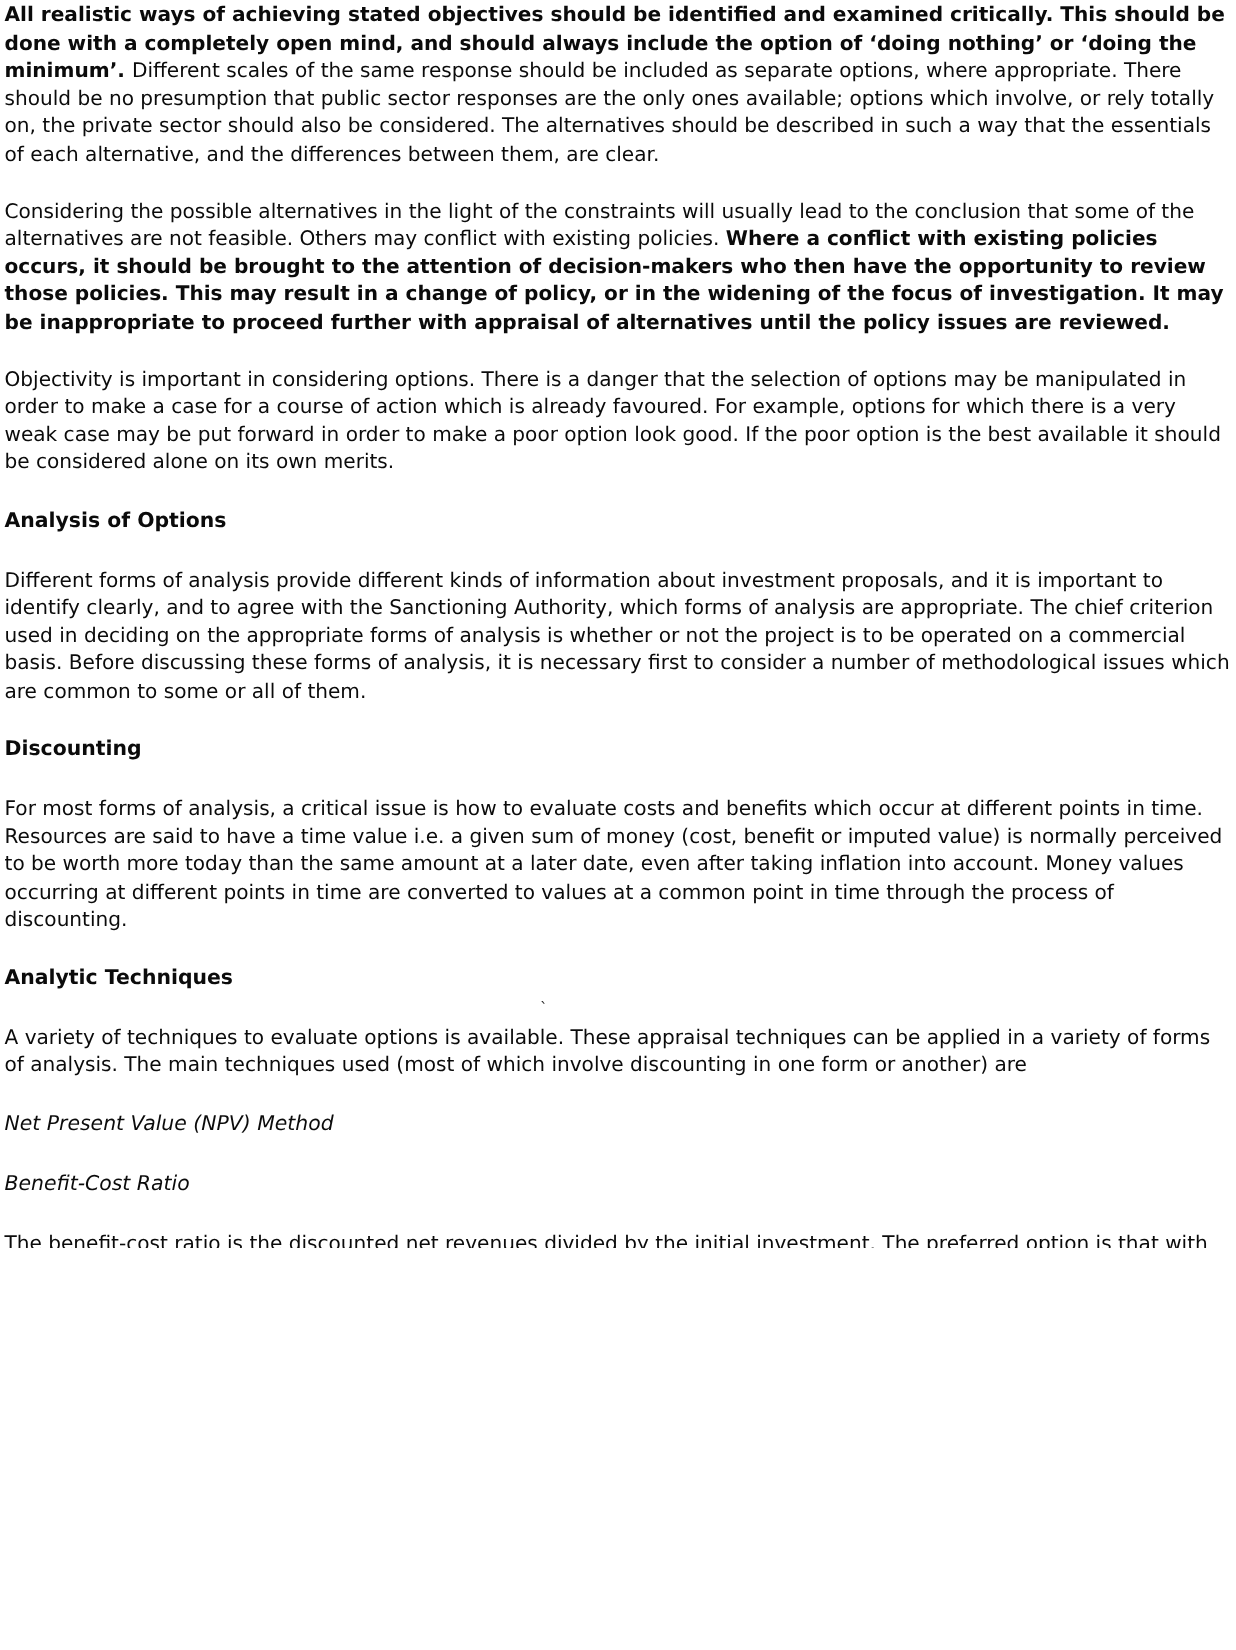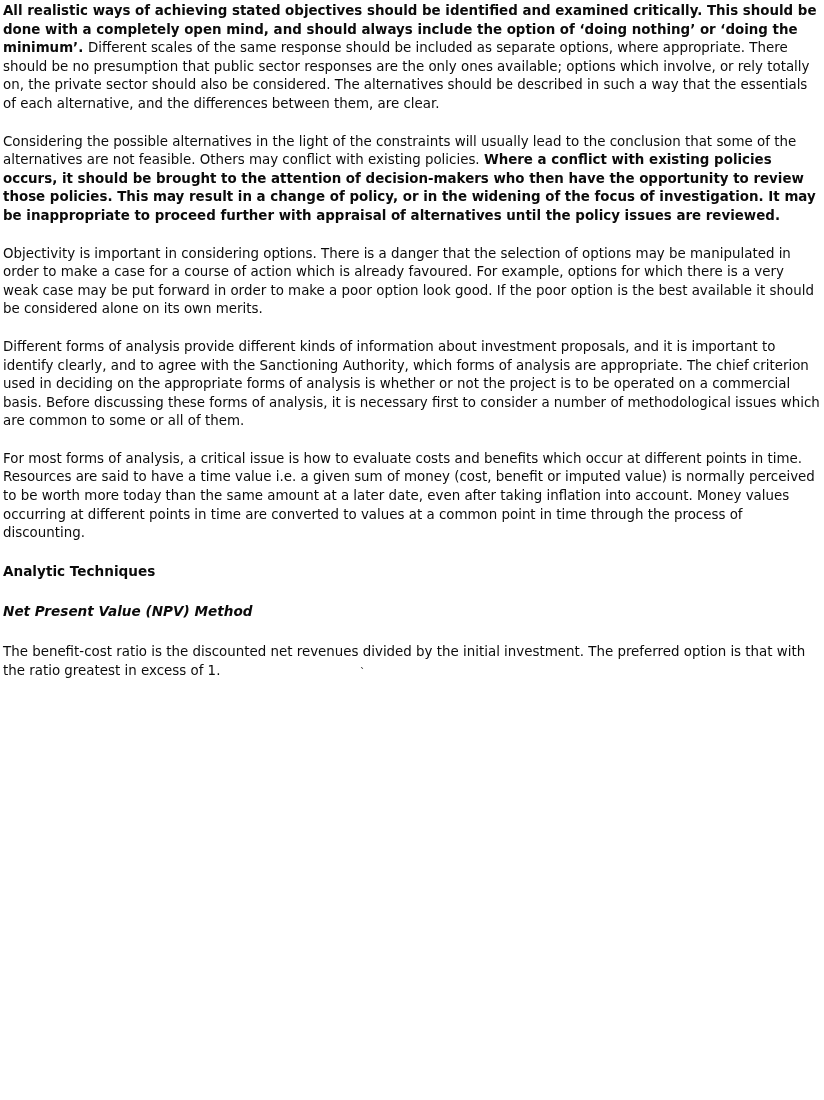--- a/index.html
+++ b/index.html
@@ -18,21 +18,21 @@
   }
   .para { margin: 0 0 19px 0; }
   .b { font-weight: 700; }
   .heading {
     font-weight: 700;
     font-size: 13.6px;
     margin: 3px 0 22px 0;
   }
   .subheading {
     font-style: italic;
-    font-weight: 700;
+    font-weight: 400;
     font-size: 13.6px;
     margin: 3px 0 22px 0;
   }
   .artifact {
     position: absolute;
     left: 360px;
     top: 668px;
     font-size: 10px;
     line-height: 10px;
     color: #222222;
@@ -42,33 +42,37 @@
 <body>
 
 <div class="page">
 
   <p class="para"><span class="b">All realistic ways of achieving stated objectives should be identified and examined critically. This should be done with a completely open mind, and should always include the option of ‘doing nothing’ or ‘doing the minimum’. </span><span>Different scales of the same response should be included as separate options, where appropriate. There should be no presumption that public sector responses are the only ones available; options which involve, or rely totally on, the private sector should also be considered. The alternatives should be described in such a way that the essentials of each alternative, and the differences between them, are clear.</span></p>
 
   <p class="para"><span>Considering the possible alternatives in the light of the constraints will usually lead to the conclusion that some of the alternatives are not feasible. Others may conflict with existing policies. </span><span class="b">Where a conflict with existing policies occurs, it should be brought to the attention of decision-makers who then have the opportunity to review those policies. This may result in a change of policy, or in the widening of the focus of investigation. It may be inappropriate to proceed further with appraisal of alternatives until the policy issues are reviewed.</span></p>
 
   <p class="para"><span>Objectivity is important in considering options. There is a danger that the selection of options may be manipulated in order to make a case for a course of action which is already favoured. For example, options for which there is a very weak case may be put forward in order to make a poor option look good. If the poor option is the best available it should be considered alone on its own merits.</span></p>
 
+  <p class="heading">Analysis of Options</p>
 
   <p class="para"><span>Different forms of analysis provide different kinds of information about investment proposals, and it is important to identify clearly, and to agree with the Sanctioning Authority, which forms of analysis are appropriate. The chief criterion used in deciding on the appropriate forms of analysis is whether or not the project is to be operated on a commercial basis. Before discussing these forms of analysis, it is necessary first to consider a number of methodological issues which are common to some or all of them.</span></p>
 
+  <p class="heading">Discounting</p>
 
   <p class="para"><span>For most forms of analysis, a critical issue is how to evaluate costs and benefits which occur at different points in time. Resources are said to have a time value i.e. a given sum of money (cost, benefit or imputed value) is normally perceived to be worth more today than the same amount at a later date, even after taking inflation into account. Money values occurring at different points in time are converted to values at a common point in time through the process of discounting.</span></p>
 
   <p class="heading">Analytic Techniques</p>
 
+  <p class="para"><span>A variety of techniques to evaluate options is available. These appraisal techniques can be applied in a variety of forms of analysis. The main techniques used (most of which involve discounting in one form or another) are</span></p>
 
   <p class="subheading">Net Present Value (NPV) Method</p>
 
 
 
 
+  <p class="subheading">Benefit-Cost Ratio</p>
 
   <p class="para"><span>The benefit-cost ratio is the discounted net revenues divided by the initial investment. The preferred option is that with the ratio greatest in excess of 1.</span></p>
 
 
   <span class="artifact">`</span>
 
 </div>
 
 </body></html>

